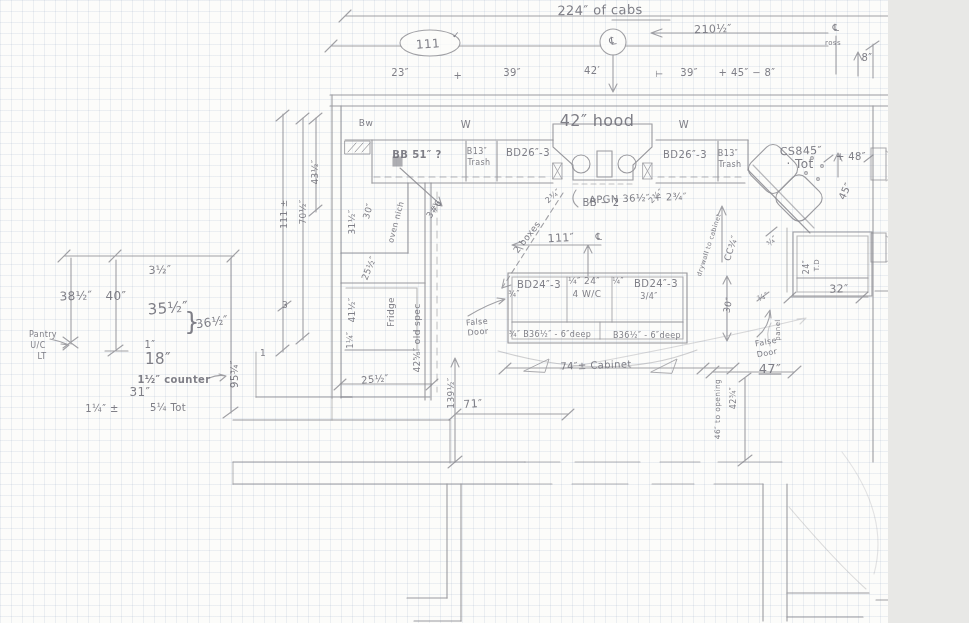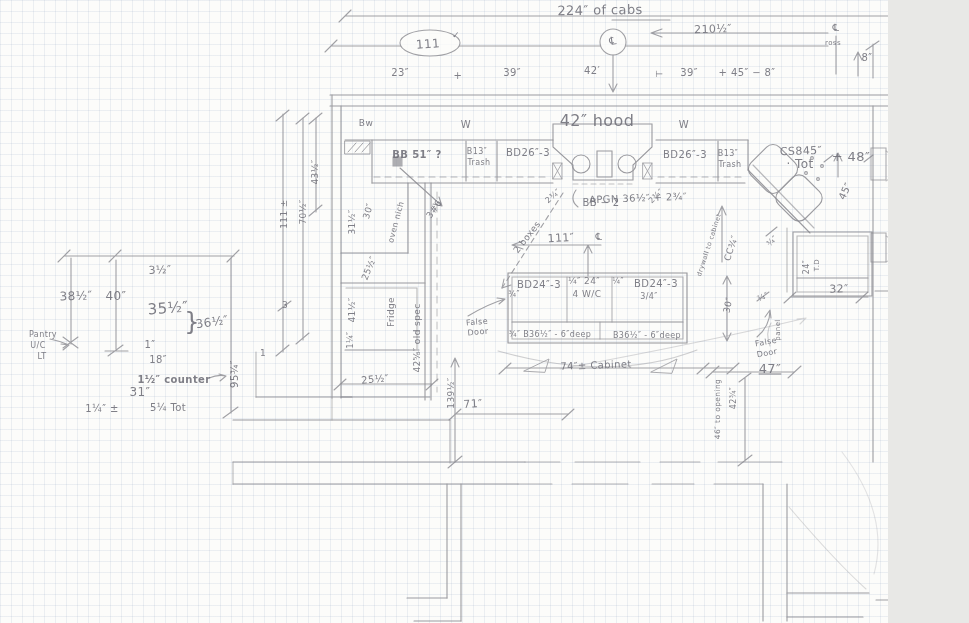--- a/index.html
+++ b/index.html
@@ -221,21 +221,21 @@
       <span class="lbl" style="left: 684px; top: 124px; font-size: 10px; transform: translate(-50%, -50%) rotate(0deg);">W</span>
       <span class="lbl" style="left: 417px; top: 154px; font-size: 10px; transform: translate(-50%, -50%) rotate(0deg); font-weight: bold;">BB 51″ ?</span>
       <span class="lbl" style="left: 477px; top: 151px; font-size: 8px; transform: translate(-50%, -50%) rotate(0deg);">B13″</span>
       <span class="lbl" style="left: 479px; top: 162px; font-size: 8px; transform: translate(-50%, -50%) rotate(0deg);">Trash</span>
       <span class="lbl" style="left: 528px; top: 152px; font-size: 10px; transform: translate(-50%, -50%) rotate(0deg);">BD26″-3</span>
       <span class="lbl" style="left: 685px; top: 154px; font-size: 10px; transform: translate(-50%, -50%) rotate(0deg);">BD26″-3</span>
       <span class="lbl" style="left: 728px; top: 153px; font-size: 8px; transform: translate(-50%, -50%) rotate(0deg);">B13″</span>
       <span class="lbl" style="left: 730px; top: 164px; font-size: 8px; transform: translate(-50%, -50%) rotate(0deg);">Trash</span>
       <span class="lbl" style="left: 801px; top: 151px; font-size: 11px; transform: translate(-50%, -50%) rotate(-2deg);">CS845″</span>
       <span class="lbl" style="left: 800px; top: 164px; font-size: 12px; transform: translate(-50%, -50%) rotate(0deg);">· Tot</span>
-      <span class="lbl" style="left: 851px; top: 156px; font-size: 13px; transform: translate(-50%, -50%) rotate(0deg);">+ 48″</span>
+      <span class="lbl" style="left: 851px; top: 156px; font-size: 10px; transform: translate(-50%, -50%) rotate(0deg);">+ 48″</span>
       <span class="lbl" style="left: 845px; top: 191px; font-size: 10px; transform: translate(-50%, -50%) rotate(-65deg);">45″</span>
       <span class="lbl" style="left: 929px; top: 205px; font-size: 11px; transform: translate(-50%, -50%) rotate(-90deg);">74½″</span>
       <span class="lbl" style="left: 315px; top: 172px; font-size: 9px; transform: translate(-50%, -50%) rotate(-90deg);">43½″</span>
       <span class="lbl" style="left: 284px; top: 214px; font-size: 9px; transform: translate(-50%, -50%) rotate(-90deg);">111 ±</span>
       <span class="lbl" style="left: 303px; top: 212px; font-size: 9px; transform: translate(-50%, -50%) rotate(-90deg);">70½″</span>
       <span class="lbl" style="left: 285px; top: 305px; font-size: 9px; transform: translate(-50%, -50%) rotate(0deg);">3</span>
       <span class="lbl" style="left: 352px; top: 222px; font-size: 9px; transform: translate(-50%, -50%) rotate(-90deg);">31½″</span>
       <span class="lbl" style="left: 368px; top: 211px; font-size: 9px; transform: translate(-50%, -50%) rotate(-75deg);">30″</span>
       <span class="lbl" style="left: 396px; top: 222px; font-size: 8px; transform: translate(-50%, -50%) rotate(-75deg);">oven nich</span>
       <span class="lbl" style="left: 434px; top: 209px; font-size: 9px; transform: translate(-50%, -50%) rotate(-55deg);">3#6</span>
@@ -247,21 +247,21 @@
       <span class="lbl" style="left: 160px; top: 270px; font-size: 11px; transform: translate(-50%, -50%) rotate(-3deg);">3½″</span>
       <span class="lbl" style="left: 76px; top: 296px; font-size: 12px; transform: translate(-50%, -50%) rotate(-2deg);">38½″</span>
       <span class="lbl" style="left: 116px; top: 296px; font-size: 12px; transform: translate(-50%, -50%) rotate(0deg);">40″</span>
       <span class="lbl" style="left: 168px; top: 308px; font-size: 15px; transform: translate(-50%, -50%) rotate(-4deg);">35½″</span>
       <span class="lbl" style="left: 212px; top: 322px; font-size: 12px; transform: translate(-50%, -50%) rotate(-8deg);">36½″</span>
       <span class="lbl" style="left: 192px; top: 322px; font-size: 24px; transform: translate(-50%, -50%) rotate(0deg);">}</span>
       <span class="lbl" style="left: 43px; top: 334px; font-size: 8px; transform: translate(-50%, -50%) rotate(0deg);">Pantry</span>
       <span class="lbl" style="left: 38px; top: 345px; font-size: 8px; transform: translate(-50%, -50%) rotate(0deg);">U/C</span>
       <span class="lbl" style="left: 42px; top: 356px; font-size: 8px; transform: translate(-50%, -50%) rotate(0deg);">LT</span>
       <span class="lbl" style="left: 150px; top: 344px; font-size: 10px; transform: translate(-50%, -50%) rotate(0deg);">1″</span>
-      <span class="lbl" style="left: 158px; top: 359px; font-size: 10px; transform: translate(-50%, -50%) rotate(0deg);">18″</span>
+      <span class="lbl" style="left: 158px; top: 359px; font-size: 15px; transform: translate(-50%, -50%) rotate(0deg);">18″</span>
       <span class="lbl" style="left: 174px; top: 379px; font-size: 10px; transform: translate(-50%, -50%) rotate(0deg); font-weight: bold;">1½″ counter</span>
       <span class="lbl" style="left: 140px; top: 392px; font-size: 12px; transform: translate(-50%, -50%) rotate(0deg);">31″</span>
       <span class="lbl" style="left: 102px; top: 408px; font-size: 10px; transform: translate(-50%, -50%) rotate(0deg);">1¼″ ±</span>
       <span class="lbl" style="left: 168px; top: 407px; font-size: 10px; transform: translate(-50%, -50%) rotate(0deg);">5¼ Tot</span>
       <span class="lbl" style="left: 234px; top: 374px; font-size: 10px; transform: translate(-50%, -50%) rotate(-90deg);">95¾″</span>
       <span class="lbl" style="left: 263px; top: 353px; font-size: 9px; transform: translate(-50%, -50%) rotate(0deg);">1</span>
       <span class="lbl" style="left: 527px; top: 237px; font-size: 9px; transform: translate(-50%, -50%) rotate(-52deg);">2 boxes</span>
       <span class="lbl" style="left: 553px; top: 196px; font-size: 8px; transform: translate(-50%, -50%) rotate(-40deg);">2¾″</span>
       <span class="lbl" style="left: 656px; top: 196px; font-size: 8px; transform: translate(-50%, -50%) rotate(-45deg);">2¾″</span>
       <span class="lbl" style="left: 638px; top: 198px; font-size: 10px; transform: translate(-50%, -50%) rotate(-2deg);">APGN 36½″ + 2¾″</span>

